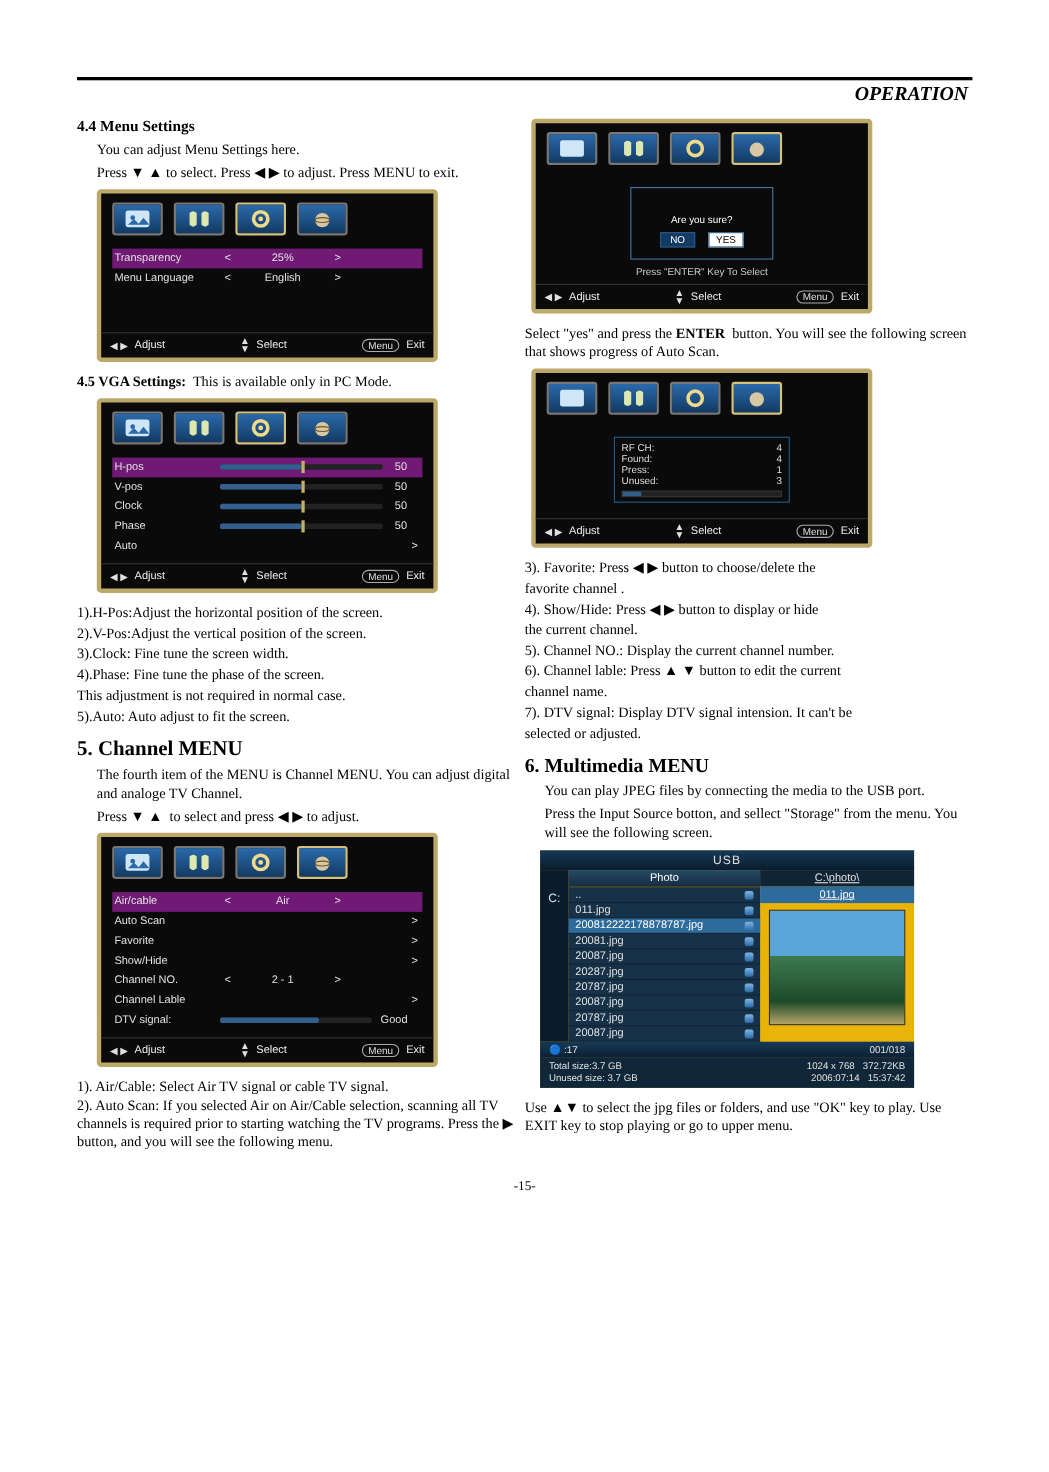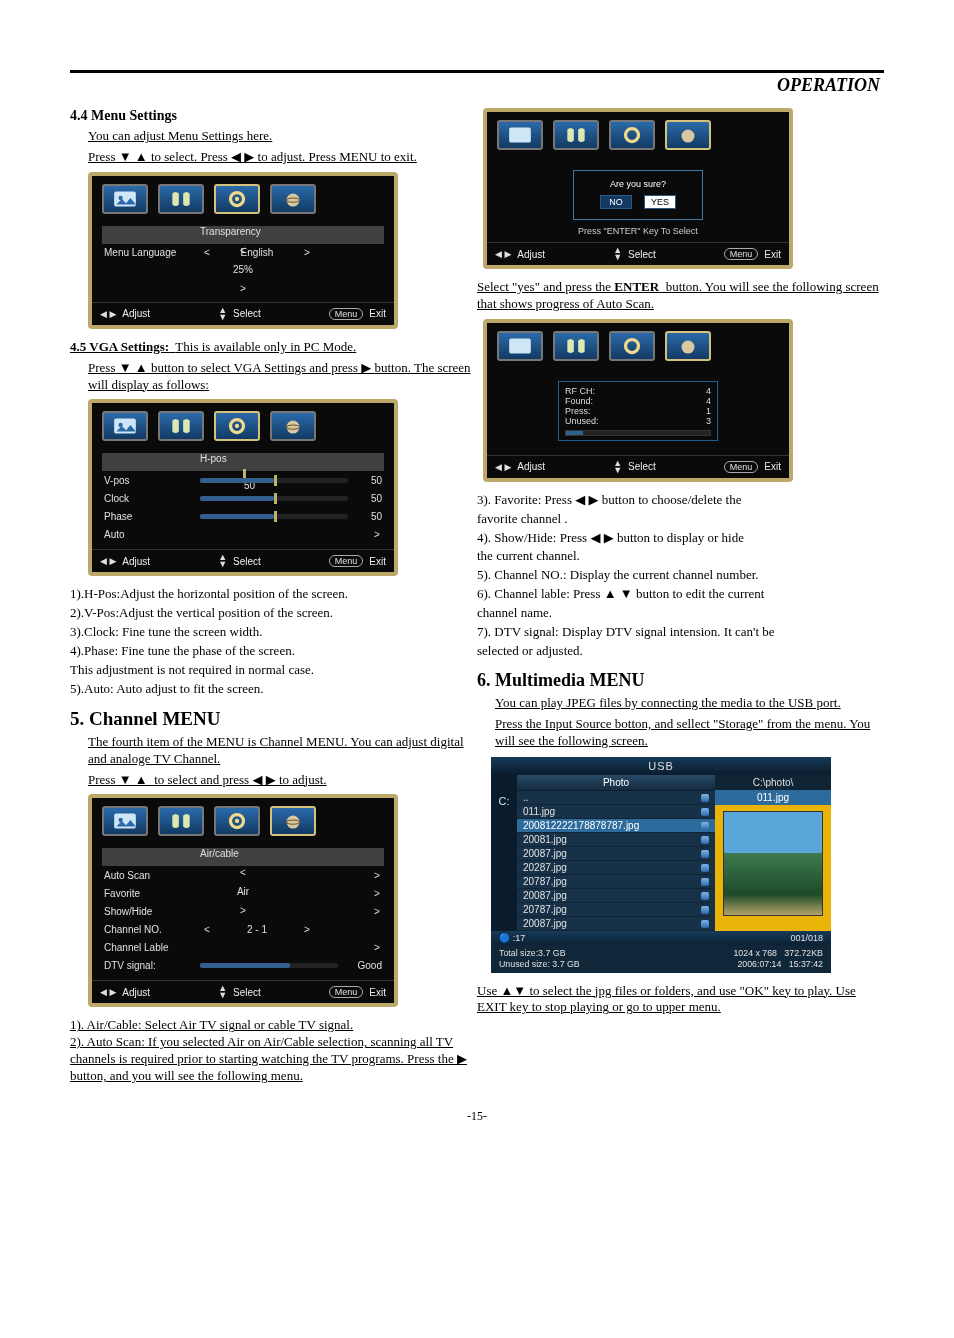--- a/index.html
+++ b/index.html
@@ -27,21 +27,21 @@
     min-width: 0;
   }
   .section-title {
     font-weight: bold;
     font-size: 14px;
     margin: 6px 0 2px;
   }
   .indent {
     padding-left: 18px;
   }
-  .para { margin: 4px 0; line-height: 1.3; text-decoration: underline; }
+  .para { margin: 4px 0; line-height: 1.3; }
   .list-line { margin: 2px 0; line-height: 1.3; }
 
   
   .osd {
     width: 310px;
     margin: 6px 0 10px 18px;
     border: 4px solid #bca96a;
     border-radius: 4px;
     background: #0a0a0a;
     font-family: Arial, sans-serif;
@@ -70,50 +70,50 @@
   .osd-body {
     padding: 4px 10px 6px;
     min-height: 80px;
   }
   .osd-row {
     display: flex;
     align-items: center;
     height: 18px;
     gap: 8px;
   }
-  .osd-row.hl { background: #404040; flex-direction: column; }
+  .osd-row.hl { background: #701a75; }
   .osd-label { width: 90px; padding-left: 2px; }
   .osd-arrow { width: 14px; text-align: center; color: #ddd; }
   .osd-val { width: 70px; text-align: center; }
   .osd-slider {
     flex: 1;
     height: 5px;
     background: #222;
     position: relative;
     border-radius: 2px;
   }
   .osd-slider .fill { height: 100%; background: #335f8f; width: 50%; border-radius: 2px; }
   .osd-slider .knob { position: absolute; top: -3px; left: 50%; width: 3px; height: 11px; background: #c0b06a; }
-  .osd-num { width: 28px; text-align: right; padding-right: 2px; }
+  .osd-num { width: 28px; text-align: right; padding-right: 14px; }
   .osd-footer {
     border-top: 1px solid #333;
     display: flex;
     align-items: center;
     gap: 6px;
     padding: 4px 8px;
   }
   .osd-ftxt { color: #eee; }
   .tri { font-size: 9px; }
   .menu-pill { border: 1px solid #aaa; border-radius: 8px; padding: 0 5px; font-size: 9px; }
 
   
   .confirm-box {
     width: 130px;
     margin: 8px auto 6px;
-    padding: 8px 4px 4px;
+    padding: 24px 4px 4px;
     border: 1px solid #4177a4;
     text-align: center;
     color: #fff;
     font-size: 9px;
   }
   .confirm-btns { display: flex; gap: 12px; justify-content: center; margin: 6px 0; }
   .confirm-btn { width: 32px; padding: 1px 0; border: 1px solid #2a5a84; background: #123a63; font-size: 9px; }
   .confirm-btn.sel { background: #fff; color: #000; }
   .confirm-hint { text-align: center; color: #ccc; font-size: 9px; margin-top: 4px; }
 
@@ -169,21 +169,21 @@
   .usb-item {
     display: flex;
     align-items: center;
     justify-content: space-between;
     padding: 1px 6px;
     border-bottom: 1px solid #0f2536;
     height: 14px;
   }
   .usb-item.sel { background: #2e6b9d; color: #fff; }
   .usb-dot { width: 8px; height: 8px; border-radius: 2px; background: linear-gradient(#7fb4e2, #2b6aaa); }
-  .usb-right { width: 116px; }
+  .usb-right { width: 140px; text-decoration: underline; }
   .usb-path { text-align: center; padding: 2px 0; background: #0f2536; }
   .usb-cur { text-align: center; padding: 2px 0; background: #2e6b9d; color: #fff; }
   .usb-thumb { height: 105px; margin: 6px 8px; background: linear-gradient(#5aa6d8 40%, #3d7a4e 40%, #1e4a2a 80%, #b3a46a 100%); border: 1px solid #333; }
   .usb-bar {
     display: flex;
     justify-content: space-between;
     padding: 2px 8px;
     background: linear-gradient(#163a58, #0c2134);
     font-size: 9px;
   }
@@ -269,27 +269,20 @@
         <span class="osd-ftxt">Select</span>
         <span style="flex:1"></span>
         <span class="menu-pill">Menu</span>
         <span class="osd-ftxt">Exit</span>
       </div>
     </div>
 
     <div class="para">
       <b>4.5  VGA Settings:</b>&nbsp;
       <span>This is available only in PC Mode.</span>
-    </div>
-    <div class="indent para">
-      <span>Press</span>
-      ▼ ▲
-      <span>button to select  VGA Settings and press</span>
-      ▶
-      <span>button. The screen will  display as follows:</span>
     </div>
 
     <div class="osd">
       <div class="osd-tabs">
         <div class="osd-tab">
             <svg viewBox="0 0 24 18">
               <rect x="2" y="2" width="20" height="14" rx="2" fill="#cfe6f7"></rect>
               <circle cx="8" cy="8" r="2" fill="#2b6aaa"></circle>
               <path d="M4 14 L9 9 L13 13 L17 8 L22 14 Z" fill="#2b6aaa"></path>
             </svg>

